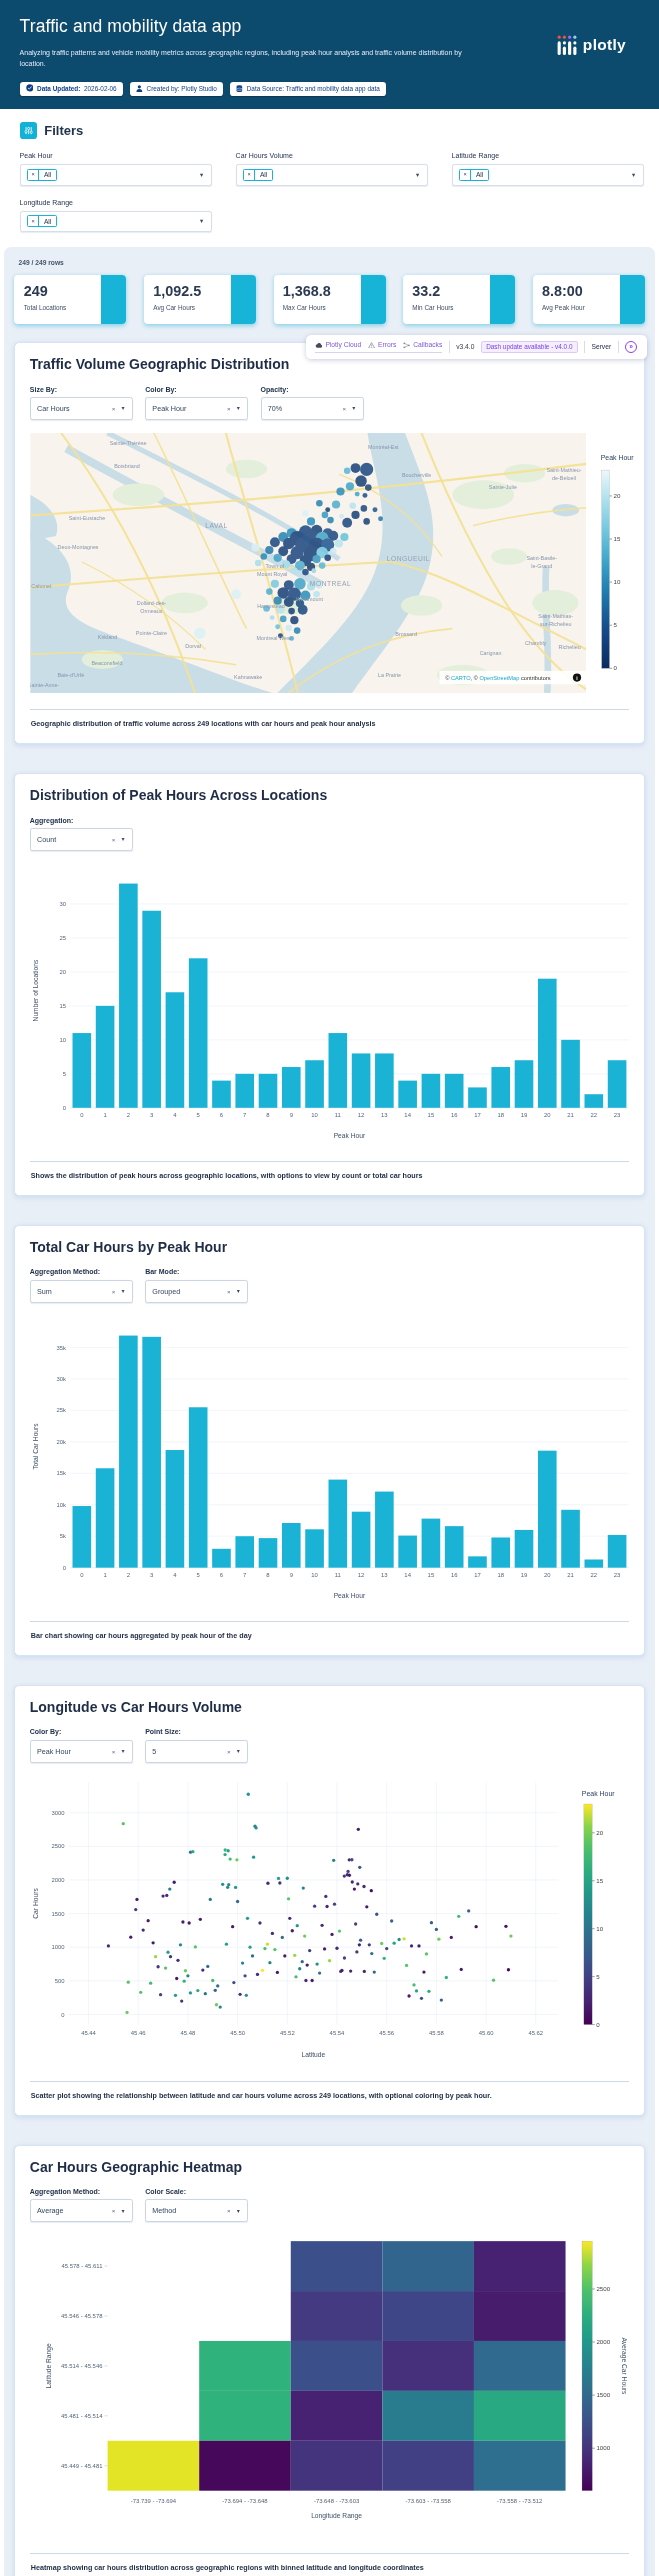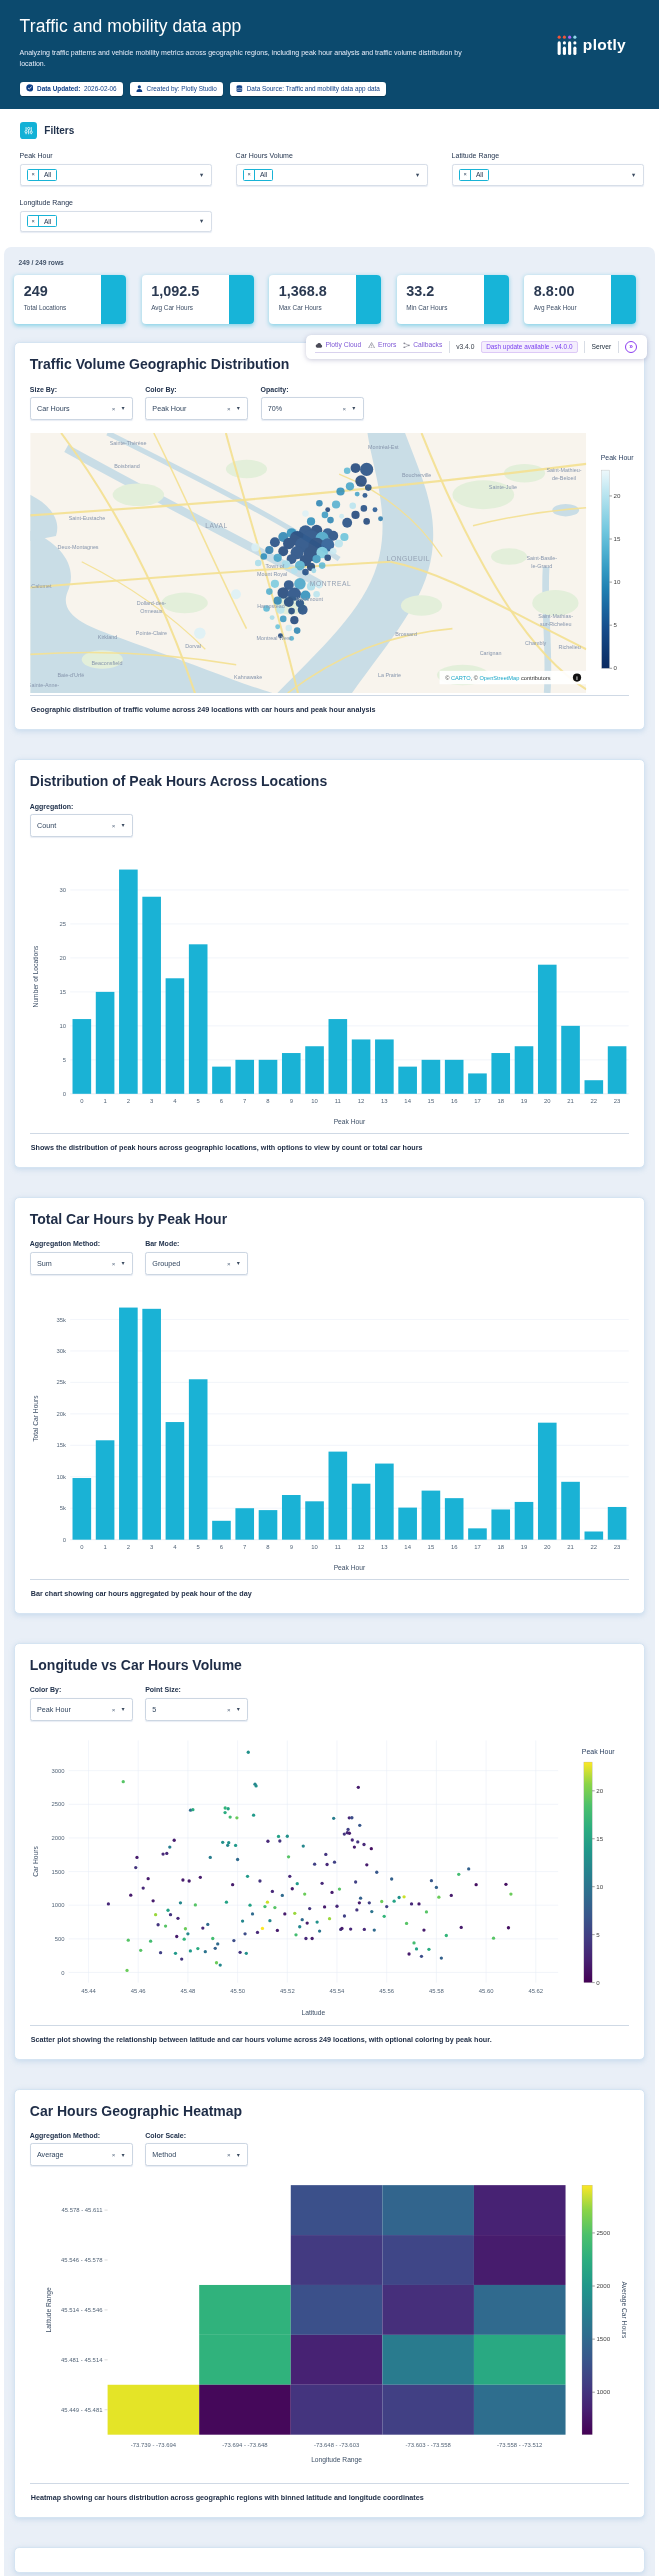--- a/index.html
+++ b/index.html
@@ -14,53 +14,53 @@
            display:flex; align-items:center; gap:3.6px; box-shadow:0 0.5px 1px rgba(0,0,0,.25); }
   .badge b { font-weight:700; }
   .badge svg { flex:0 0 auto; }
   .plotly-logo { position:absolute; right:33px; top:33px; display:flex; align-items:center; gap:5.2px; }
   .plotly-word { color:#fff; font-size:15.5px; font-weight:600; letter-spacing:0.3px; }
 
   
   .filters { padding:12.4px 19.6px 14.4px 19.6px; background:#fff; }
   .filters-head { display:flex; align-items:center; gap:7.2px; }
   .filters-icon { width:17.5px; height:17.5px; border-radius:3.1px; background:#12b1d6; display:flex; align-items:center; justify-content:center; }
-  .filters-title { font-size:10px; font-weight:700; color:#22334d; }
+  .filters-title { font-size:13px; font-weight:700; color:#22334d; }
   .filters-grid { margin-top:13.4px; display:grid; grid-template-columns:repeat(3, 192px); column-gap:24px; row-gap:13.4px; }
   .f-label { font-size:7px; color:#23344e; margin-bottom:4.6px; }
   .f-select { height:21.6px; border:0.5px solid #d7dee8; border-radius:2.6px; background:#fff; display:flex; align-items:center;
               padding:0 6.2px; box-shadow:0 0.5px 1px rgba(160,180,210,.25); }
   .chip { display:flex; border:0.5px solid #18b3d6; border-radius:1.5px; overflow:hidden; font-size:6.7px; }
   .chip .x { padding:1.5px 3.6px; border-right:0.5px solid #18b3d6; color:#32475f; font-size:5.7px; }
   .chip .v { padding:1.5px 4.6px; color:#22334d; }
   .f-caret { margin-left:auto; color:#3c4c61; font-size:5.7px; }
 
   
   .panel { background:#e9eff7; border-radius:7.2px 7.2px 0 0; margin:0 4.1px; padding:9.3px 8.2px 15.5px 8.2px; }
   .rows-count { font-size:6.7px; color:#44546a; margin:3.1px 0 9.3px 6.2px; font-weight:600; }
 
-  .kpis { display:flex; gap:15.5px; margin:0 2.1px 17.5px 2.1px; }
+  .kpis { display:flex; gap:15.5px; margin:0 2.1px 17.5px 2.1px;justify-content:space-between; }
   .kpi { position:relative; flex:0 0 112px; height:49px; background:#fff; border-radius:4.1px;
          box-shadow:0 1.5px 4.1px rgba(23,177,212,.45); padding:8.2px 31px 6.2px 9.3px; overflow:hidden; }
   .kpi .num { font-size:14.4px; font-weight:700; color:#2b3a52; }
   .kpi .lab { margin-top:4.1px; font-size:6.4px; color:#3c4d65; }
   .kpi .block { position:absolute; top:0; right:0; bottom:0; width:25px; background:#17b4d8; }
 
   
   .card { position:relative; background:#fff; border:0.5px solid #d5e4f2; border-radius:5.2px;
           box-shadow:0 1.5px 5.2px rgba(150,185,220,.35); padding:13.4px 14.4px 11.3px 14.4px; margin:0 2.1px 29px 2.1px; }
   .card-title { font-size:14px; font-weight:700; color:#1f2d47; }
   .controls { display:flex; gap:12.4px; margin-top:13.4px; }
   .ctrl-label { font-size:7px; font-weight:700; color:#22334d; margin-bottom:4.1px; }
   .dd { width:103px; height:23px; border:0.5px solid #ccd6e2; border-radius:2.6px; background:#fff; display:flex; align-items:center;
         padding:0 6.2px; font-size:7.2px; color:#32465f; box-shadow:0 0.5px 1px rgba(160,180,210,.25); }
   .dd .val { flex:1; }
   .dd .x { color:#5a6b82; font-size:6.2px; margin-right:5.2px; }
   .dd .caret { color:#3c4c61; font-size:5.2px; }
-  .caption { margin-top:0; border-top:0.5px solid #cfd9e5; padding:9.3px 1px 3.1px 1px;
+  .caption { margin-top:14px; border-top:0.5px solid #cfd9e5; padding:9.3px 1px 3.1px 1px;
              font-size:7.2px; font-weight:700; color:#1e2c45; }
   .chart-wrap { margin-top:13.4px; }
 
   
   .devbar { position:absolute; top:-8.2px; right:-3.1px; background:#fff; border-radius:5.2px;
             box-shadow:0 1px 5.2px rgba(120,120,160,.4); padding:6.2px 9.3px; display:flex; align-items:center; gap:6.7px;
             font-size:6.7px; z-index:5; }
   .devgroup { display:flex; align-items:center; gap:7.2px; padding-bottom:3.1px; border-bottom:0.5px solid #d9d2ee; }
   .devitem { display:flex; align-items:center; gap:2.6px; color:#7e57d6; }
   .devsep { width:0.5px; height:11.3px; background:#d8dde5; }

